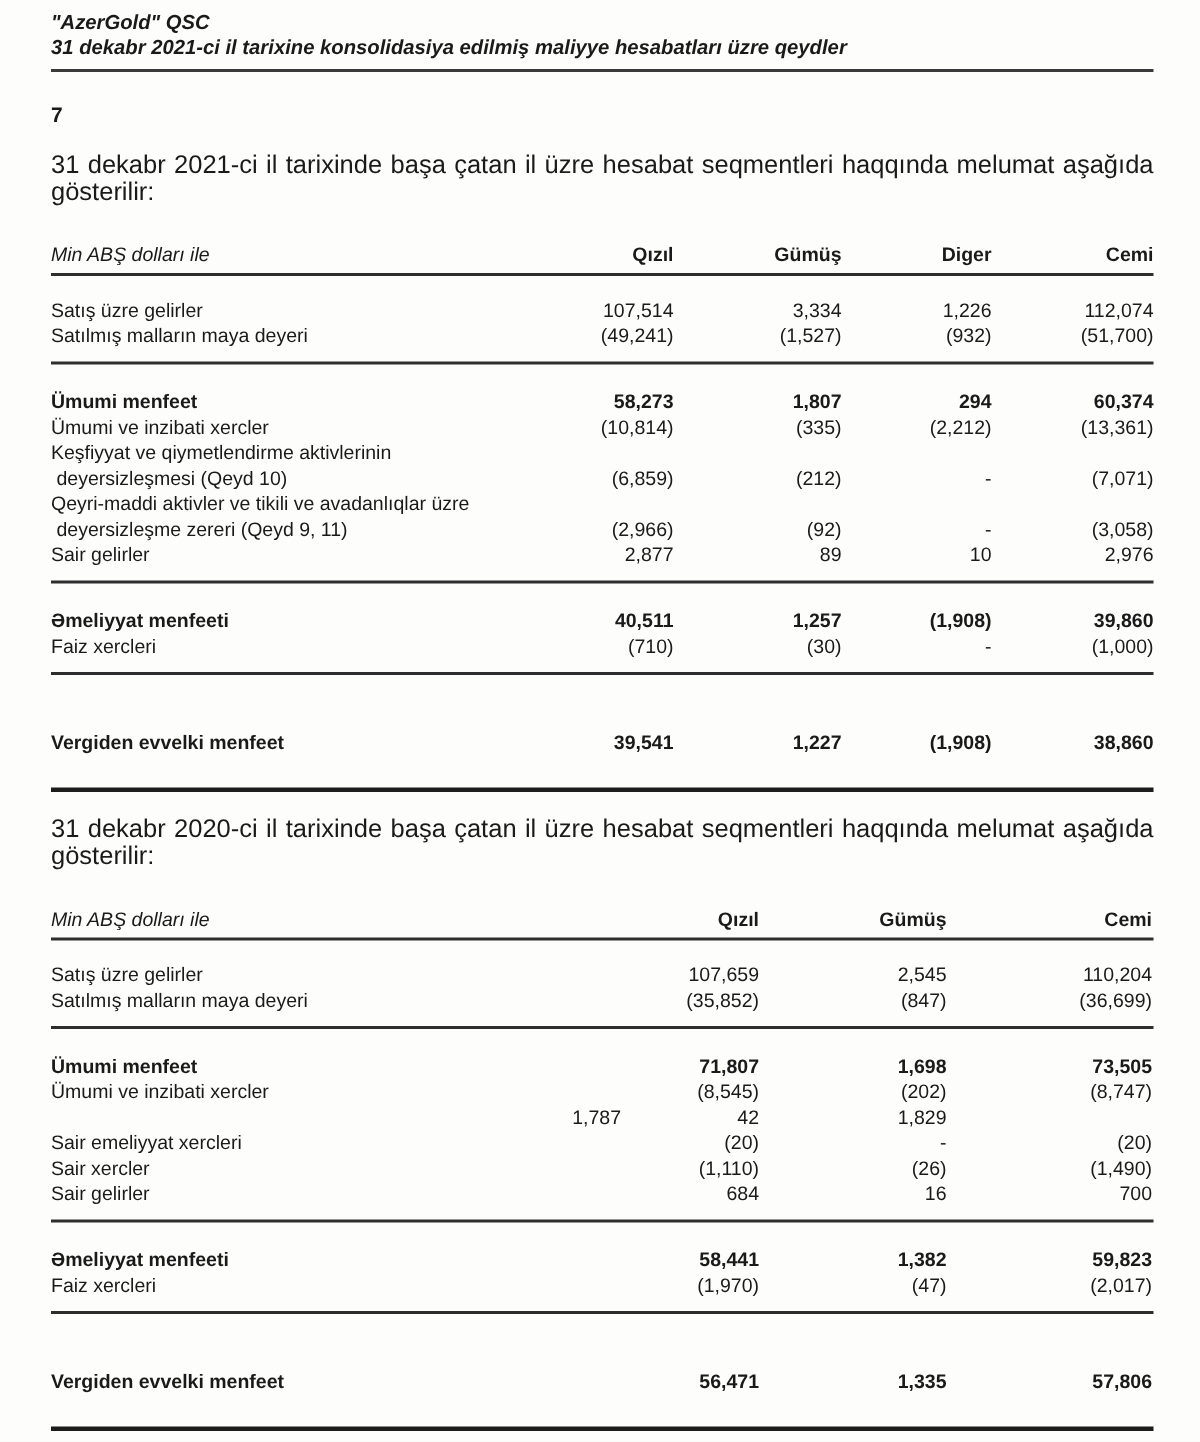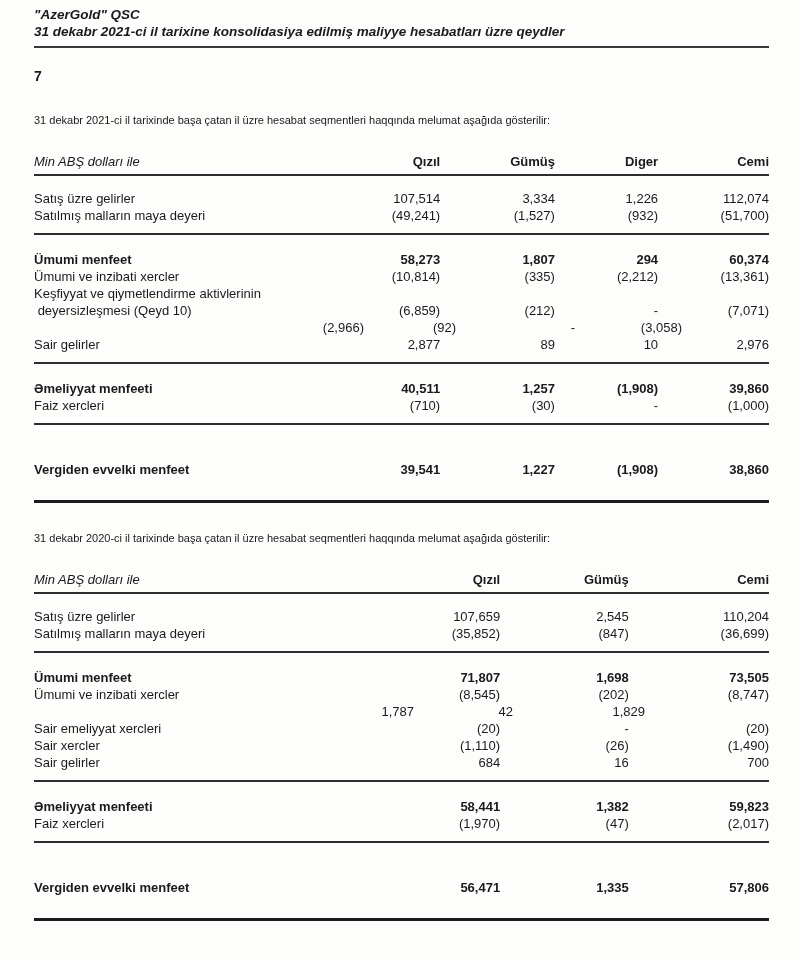--- a/index.html
+++ b/index.html
@@ -10,24 +10,24 @@
     font-family:"Liberation Sans", sans-serif;
     padding:6px 31px 0 34px;
   }
   
   .doc-header { font-size:13.5px; font-weight:bold; font-style:italic; line-height:17px; }
   .header-rule { border-top:2px solid #3a3a3a; margin-top:6px; }
   
   .section-heading { display:flex; margin-top:20px; font-size:14px; font-weight:bold; line-height:17px; }
   .section-heading .num { width:64px; }
   
-  .para { margin-top:26px; font-size:11px; line-height:18px; text-align:justify; }
+  .para { margin-top:16px; font-size:17px; line-height:18px; text-align:justify; }
   
   .fin-table { margin-top:24px; width:735px; }
-  .trow { display:flex; align-items:flex-end; line-height:17px; font-size:13px;gap:7px; }
+  .trow { display:flex; align-items:flex-end; line-height:17px; font-size:13px; }
   .trow .cl { white-space:pre-wrap; }
   .trow .cv { text-align:right; }
   .t1 .trow > :nth-child(1){ width:330px; }
   .t1 .trow > :nth-child(2){ width:85px; }
   .t1 .trow > :nth-child(3){ width:112px; }
   .t1 .trow > :nth-child(4){ width:100px; }
   .t1 .trow > :nth-child(5){ width:108px; }
   .t2 .trow > :nth-child(1){ width:380px; }
   .t2 .trow > :nth-child(2){ width:92px; }
   .t2 .trow > :nth-child(3){ width:125px; }
@@ -103,20 +103,22 @@
       </div>
       <div class="trow">
         <div class="cl">Keşfiyyat ve qiymetlendirme aktivlerinin
  deyersizleşmesi (Qeyd 10)</div>
         <div class="cv">(6,859)</div>
         <div class="cv">(212)</div>
         <div class="cv">-</div>
         <div class="cv">(7,071)</div>
       </div>
       <div class="trow">
+        <div class="cl">Qeyri-maddi aktivler ve tikili ve avadanlıqlar üzre
+ deyersizleşme zereri (Qeyd 9, 11)</div>
         <div class="cv">(2,966)</div>
         <div class="cv">(92)</div>
         <div class="cv">-</div>
         <div class="cv">(3,058)</div>
       </div>
       <div class="trow">
         <div class="cl">Sair gelirler</div>
         <div class="cv">2,877</div>
         <div class="cv">89</div>
         <div class="cv">10</div>

